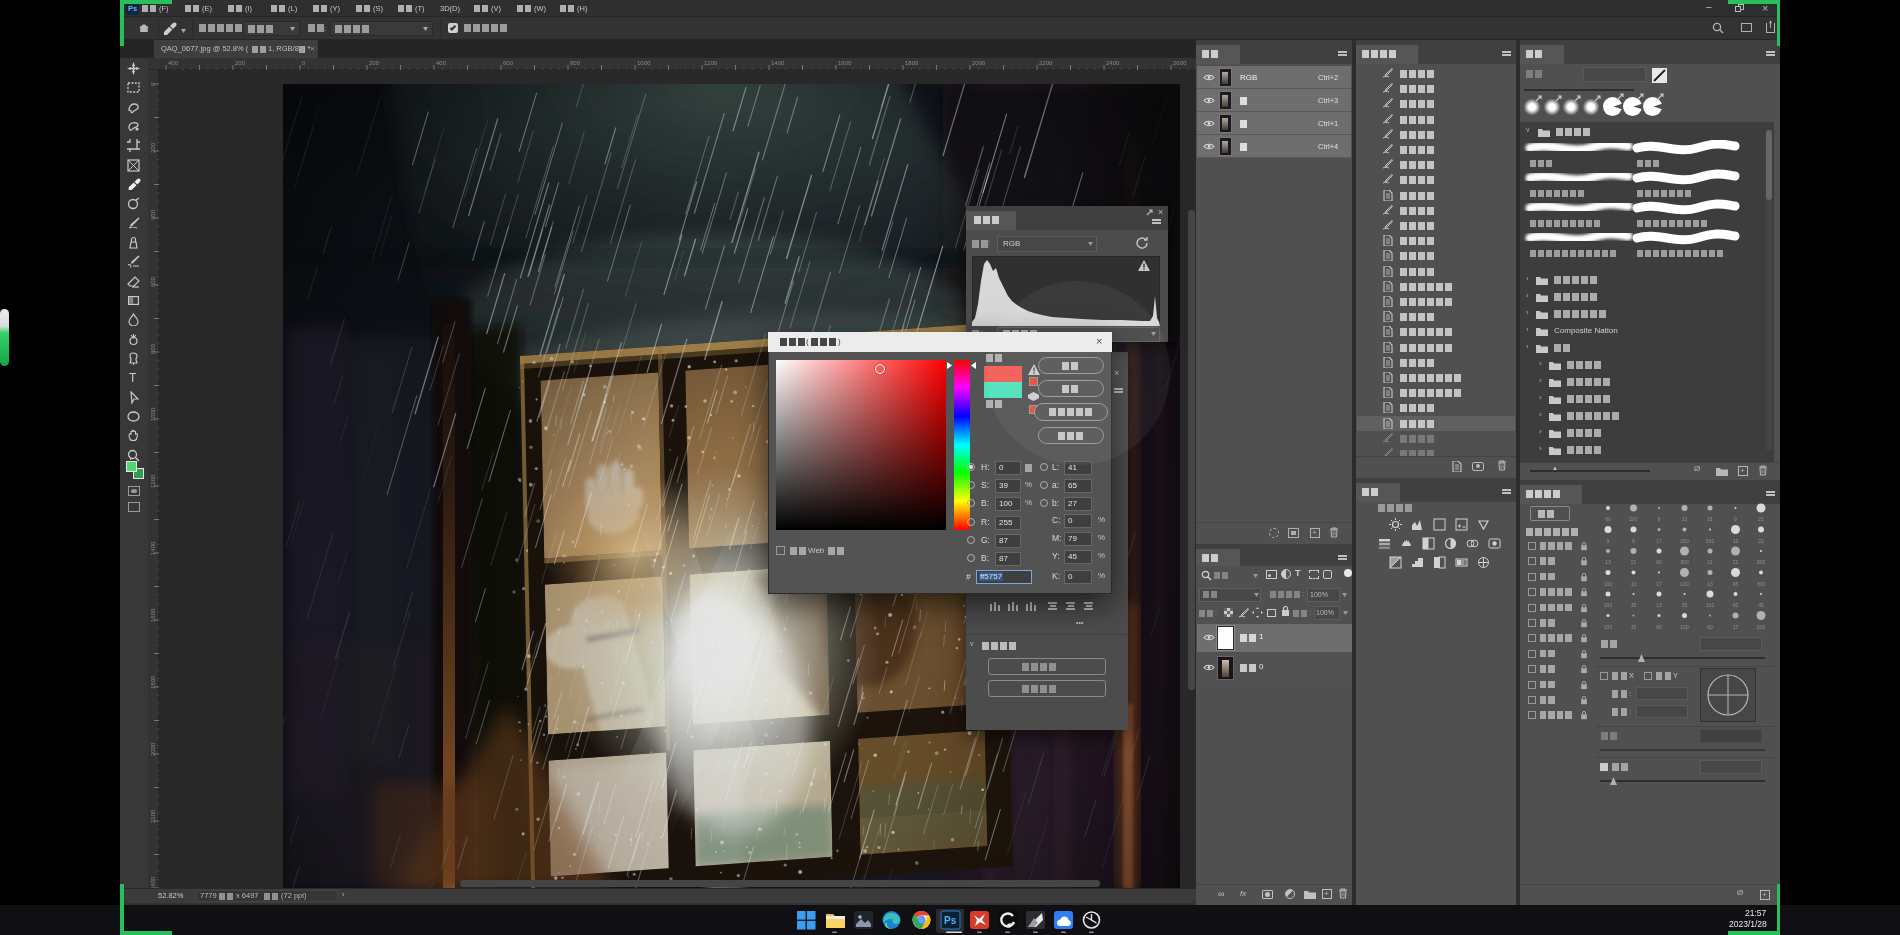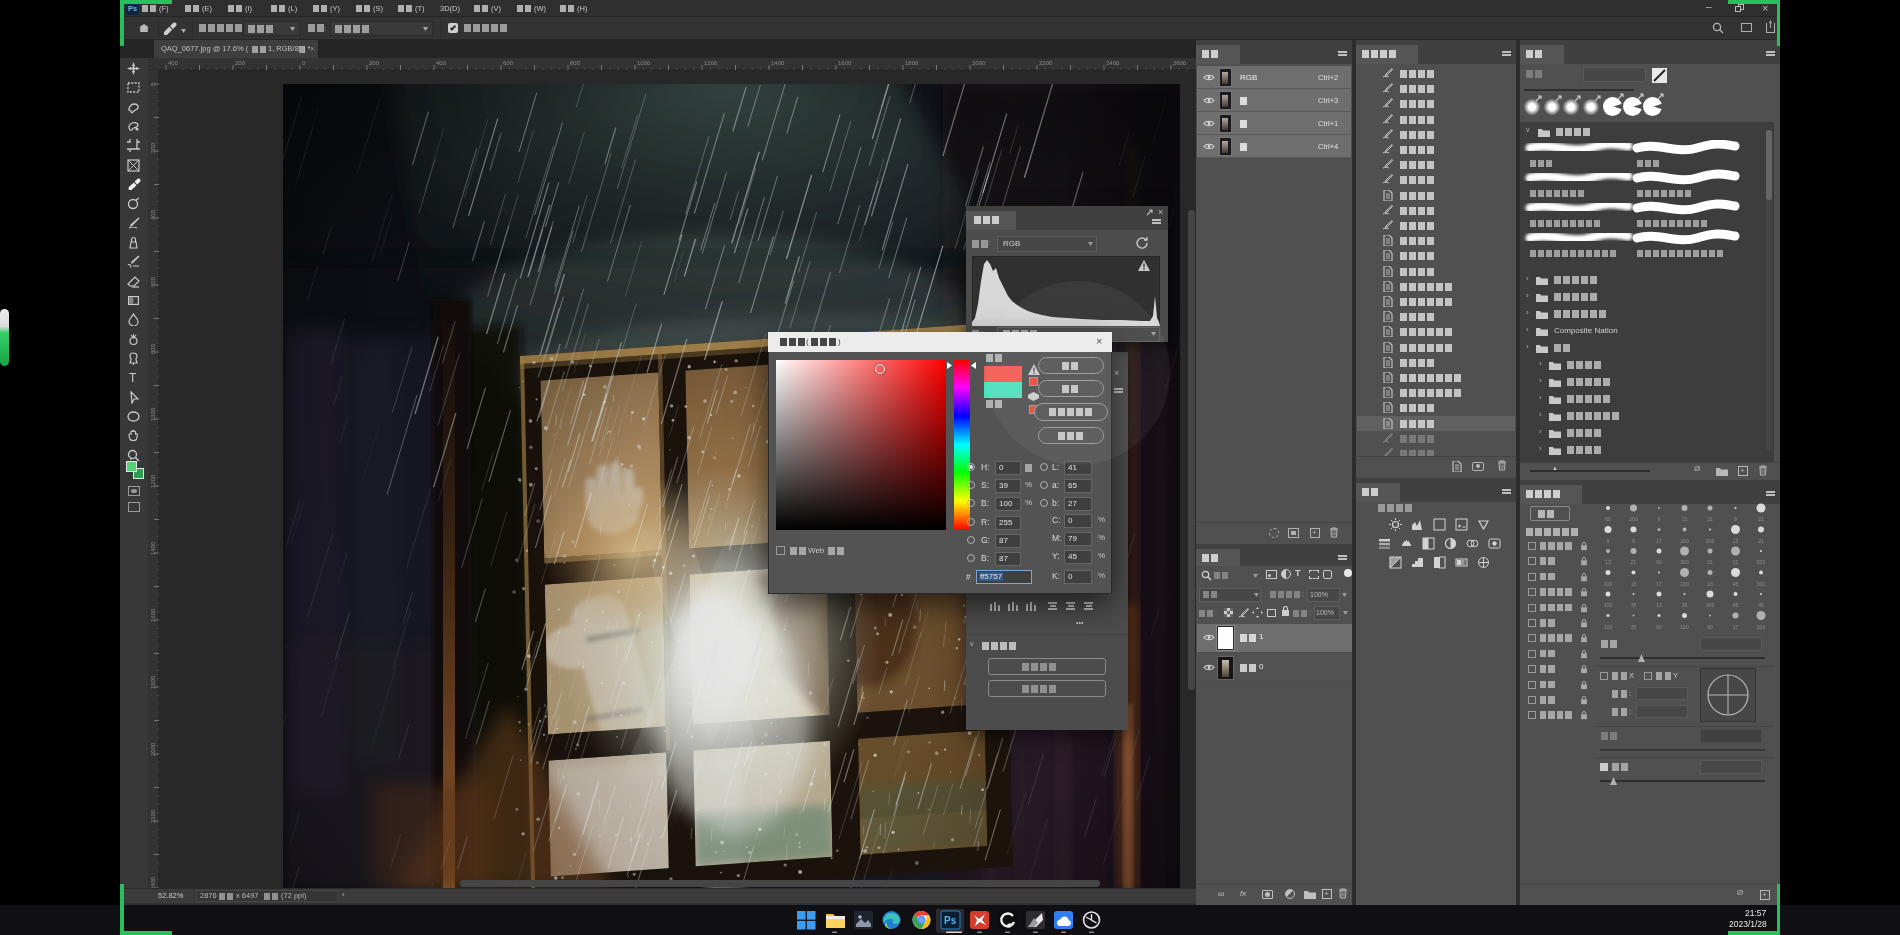--- a/index.html
+++ b/index.html
@@ -59,21 +59,21 @@
 <div style="position:absolute;left:464px;top:24px;width:44px;height:8px;opacity:0.72;background:repeating-linear-gradient(90deg,#c4c4c4 0 6.8px,transparent 6.8px 9px)"></div>
 <svg style="position:absolute;left:1712px;top:22px" width="12" height="12" viewBox="0 0 12 12">
     <circle cx="5" cy="5" r="3.6" fill="none" stroke="#b5b5b5" stroke-width="1.3"></circle>
     <path d="M7.6 7.6L11 11" stroke="#b5b5b5" stroke-width="1.4"></path>
   </svg>
 <div style="position:absolute;left:1741px;top:23px;width:11px;height:9px;border:1px solid #b0b0b0"></div>
 <div style="position:absolute;left:1766px;top:23px;width:9px;height:10px;border:1px solid #b0b0b0;border-top:0"></div>
 <div style="position:absolute;left:1769px;top:20px;width:3px;height:8px;background:#b0b0b0;clip-path:polygon(50% 0,100% 40%,65% 40%,65% 100%,35% 100%,35% 40%,0 40%)"></div>
 <div style="position:absolute;left:120px;top:40px;width:1660px;height:18px;background:#252525"></div>
 <div style="position:absolute;left:154px;top:40px;width:165px;height:18px;background:#3e3e3e;border-right:1px solid #222"></div>
-<div style="position:absolute;left:161px;top:44px;font-size:7.5px;line-height:9.5px;color:#c0c0c0;white-space:nowrap;">QAQ_0677.jpg @ 17.6% (</div>
+<div style="position:absolute;left:161px;top:44px;font-size:7.5px;line-height:9.5px;color:#c0c0c0;white-space:nowrap;">QAQ_0677.jpg @ 52.8% (</div>
 <div style="position:absolute;left:252px;top:46px;width:15px;height:7px;opacity:0.75;background:repeating-linear-gradient(90deg,#c0c0c0 0 5.8px,transparent 5.8px 8px)"></div>
 <div style="position:absolute;left:268px;top:44px;font-size:7.5px;line-height:9.5px;color:#c0c0c0;white-space:nowrap;">1, RGB/8</div>
 <div style="position:absolute;left:299px;top:46px;width:7px;height:7px;opacity:0.75;background:repeating-linear-gradient(90deg,#c0c0c0 0 5.8px,transparent 5.8px 8px)"></div>
 <div style="position:absolute;left:303px;top:44px;font-size:7.5px;line-height:9.5px;color:#c0c0c0;white-space:nowrap;">) *</div>
 <div style="position:absolute;left:310px;top:44px;font-size:8px;line-height:10px;color:#999;white-space:nowrap;">×</div>
 <div style="position:absolute;left:120px;top:58px;width:28px;height:845px;background:#383838"></div>
 <div style="position:absolute;left:148px;top:58px;width:1px;height:845px;background:#2c2c2c"></div>
 <svg style="position:absolute;left:120px;top:0" width="28" height="903" viewBox="0 0 28 903">
 <rect x="122" y="175" width="24" height="17" rx="2" fill="#565656"></rect>
 </svg>
@@ -2213,21 +2213,21 @@
       <line x1="591.801" y1="309.889" x2="576.442" y2="361.083" stroke="rgba(240,246,242,0.344105)" stroke-width="1.18062"></line>
       <line x1="340.574" y1="732.785" x2="325.028" y2="784.604" stroke="rgba(240,246,242,0.313677)" stroke-width="1.19533"></line>
       <line x1="478.883" y1="562.93" x2="461.269" y2="621.643" stroke="rgba(240,246,242,0.390076)" stroke-width="1.20479"></line>
     </g>
   </svg>
 <div style="position:absolute;left:1188px;top:210px;width:7px;height:480px;background:#454545;border-radius:3px"></div>
 <div style="position:absolute;left:460px;top:880px;width:640px;height:7px;background:#454545;border-radius:3px"></div>
 <div style="position:absolute;left:120px;top:888px;width:1076px;height:15px;background:#3b3b3b;border-top:1px solid #2a2a2a"></div>
 <div style="position:absolute;left:158px;top:891px;font-size:7.5px;line-height:9.5px;color:#c8c8c8;white-space:nowrap;">52.82%</div>
 <div style="position:absolute;left:196px;top:889.5px;width:142px;height:12.5px;background:#353535;border:1px solid #444"></div>
-<div style="position:absolute;left:200px;top:891px;font-size:7.5px;line-height:9.5px;color:#b8b8b8;white-space:nowrap;">2876</div>
+<div style="position:absolute;left:200px;top:891px;font-size:7.5px;line-height:9.5px;color:#b8b8b8;white-space:nowrap;">7779</div>
 <div style="position:absolute;left:219px;top:893px;width:15px;height:7px;opacity:0.7;background:repeating-linear-gradient(90deg,#b8b8b8 0 5.8px,transparent 5.8px 8px)"></div>
 <div style="position:absolute;left:236px;top:891px;font-size:7.5px;line-height:9.5px;color:#b8b8b8;white-space:nowrap;">x 6497</div>
 <div style="position:absolute;left:264px;top:893px;width:15px;height:7px;opacity:0.7;background:repeating-linear-gradient(90deg,#b8b8b8 0 5.8px,transparent 5.8px 8px)"></div>
 <div style="position:absolute;left:281px;top:891px;font-size:7.5px;line-height:9.5px;color:#b8b8b8;white-space:nowrap;">(72 ppi)</div>
 <div style="position:absolute;left:342px;top:890px;font-size:8px;line-height:10px;color:#b8b8b8;white-space:nowrap;">›</div>
 <div style="position:absolute;left:0px;top:905px;width:1900px;height:30px;background:#101014"></div>
 <svg style="position:absolute;left:796px;top:909px" width="310" height="24" viewBox="0 0 310 24">
     <g transform="translate(1,2)">
       <rect x="0" y="0" width="8.6" height="8.6" fill="#3b9df2"></rect>
       <rect x="9.9" y="0" width="8.6" height="8.6" fill="#3b9df2"></rect>

